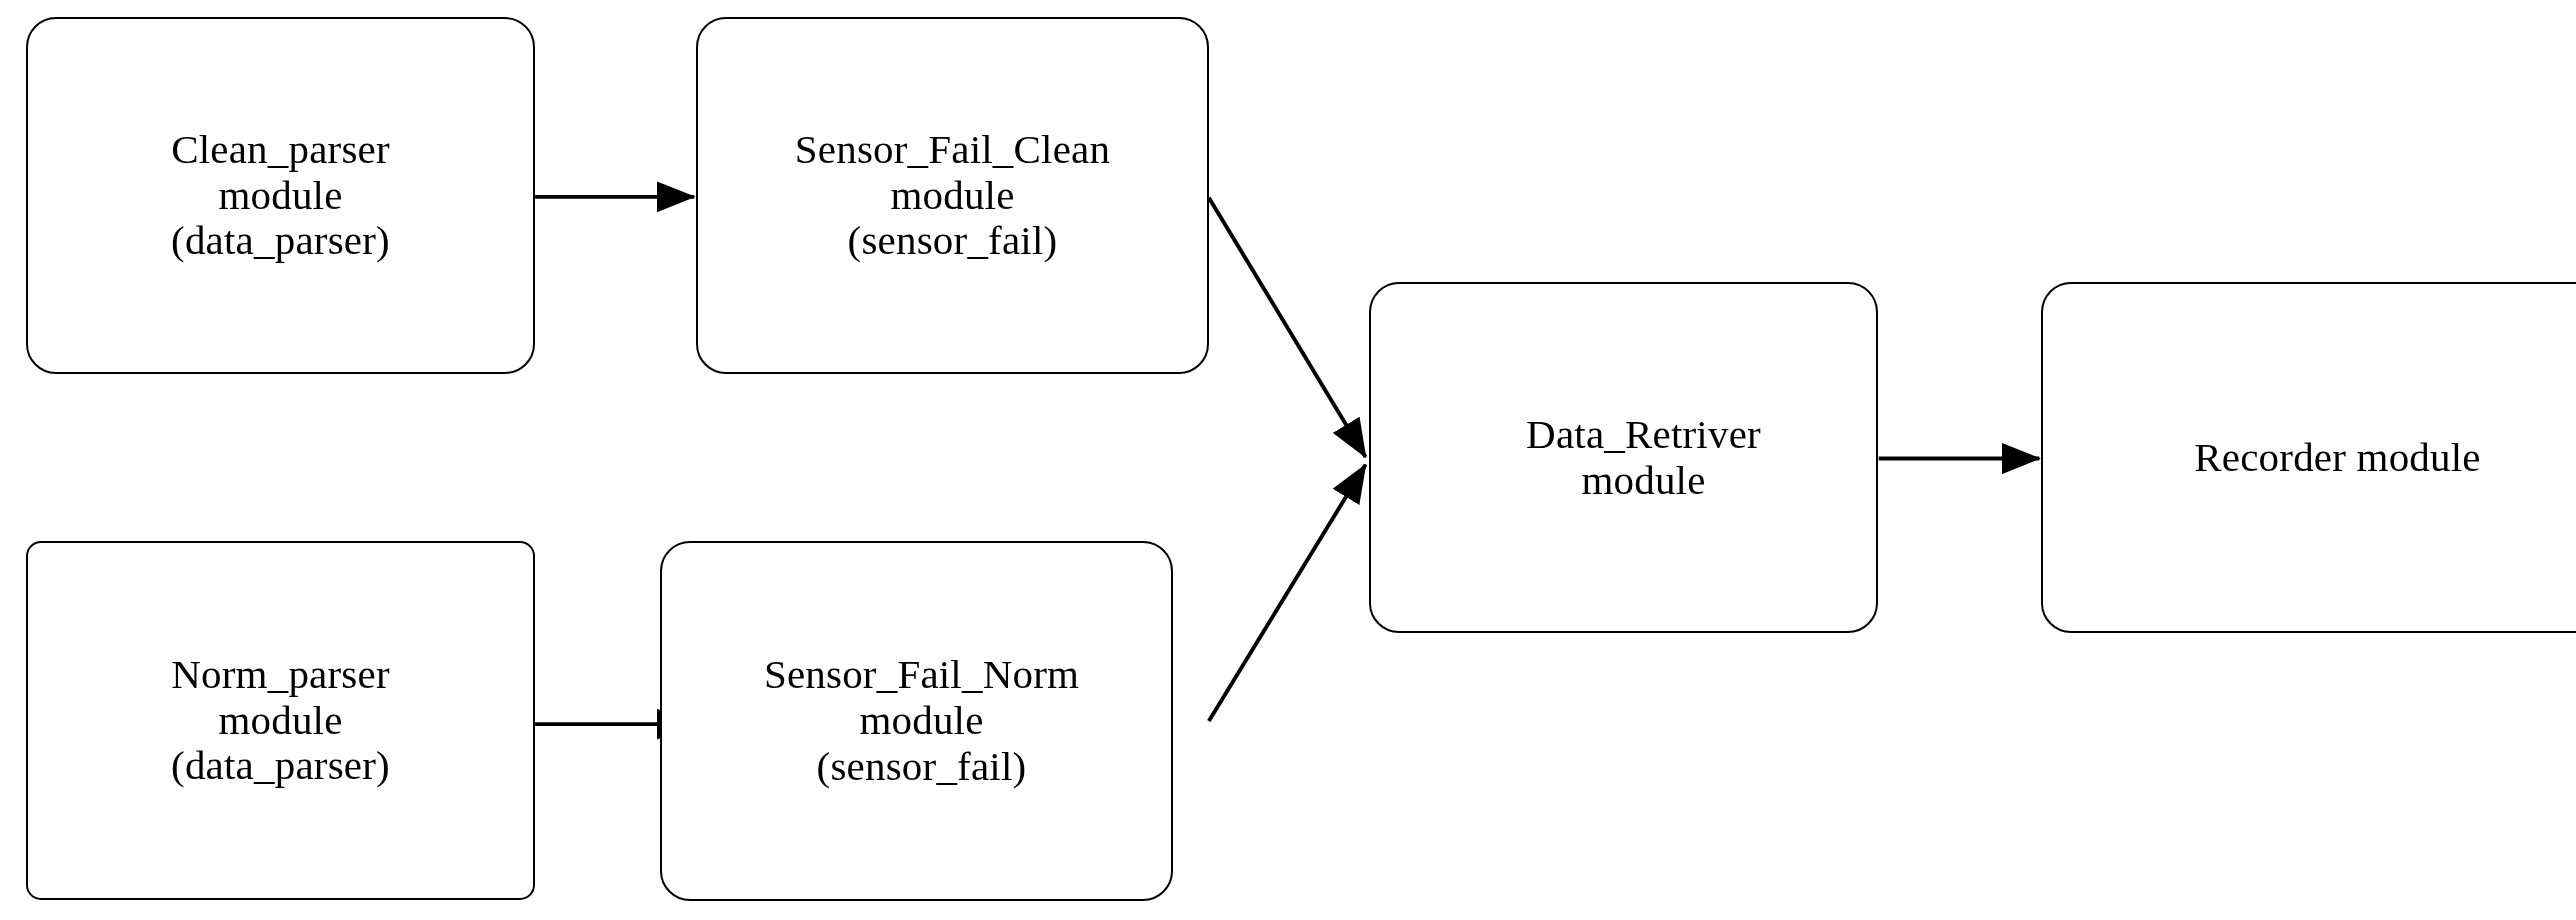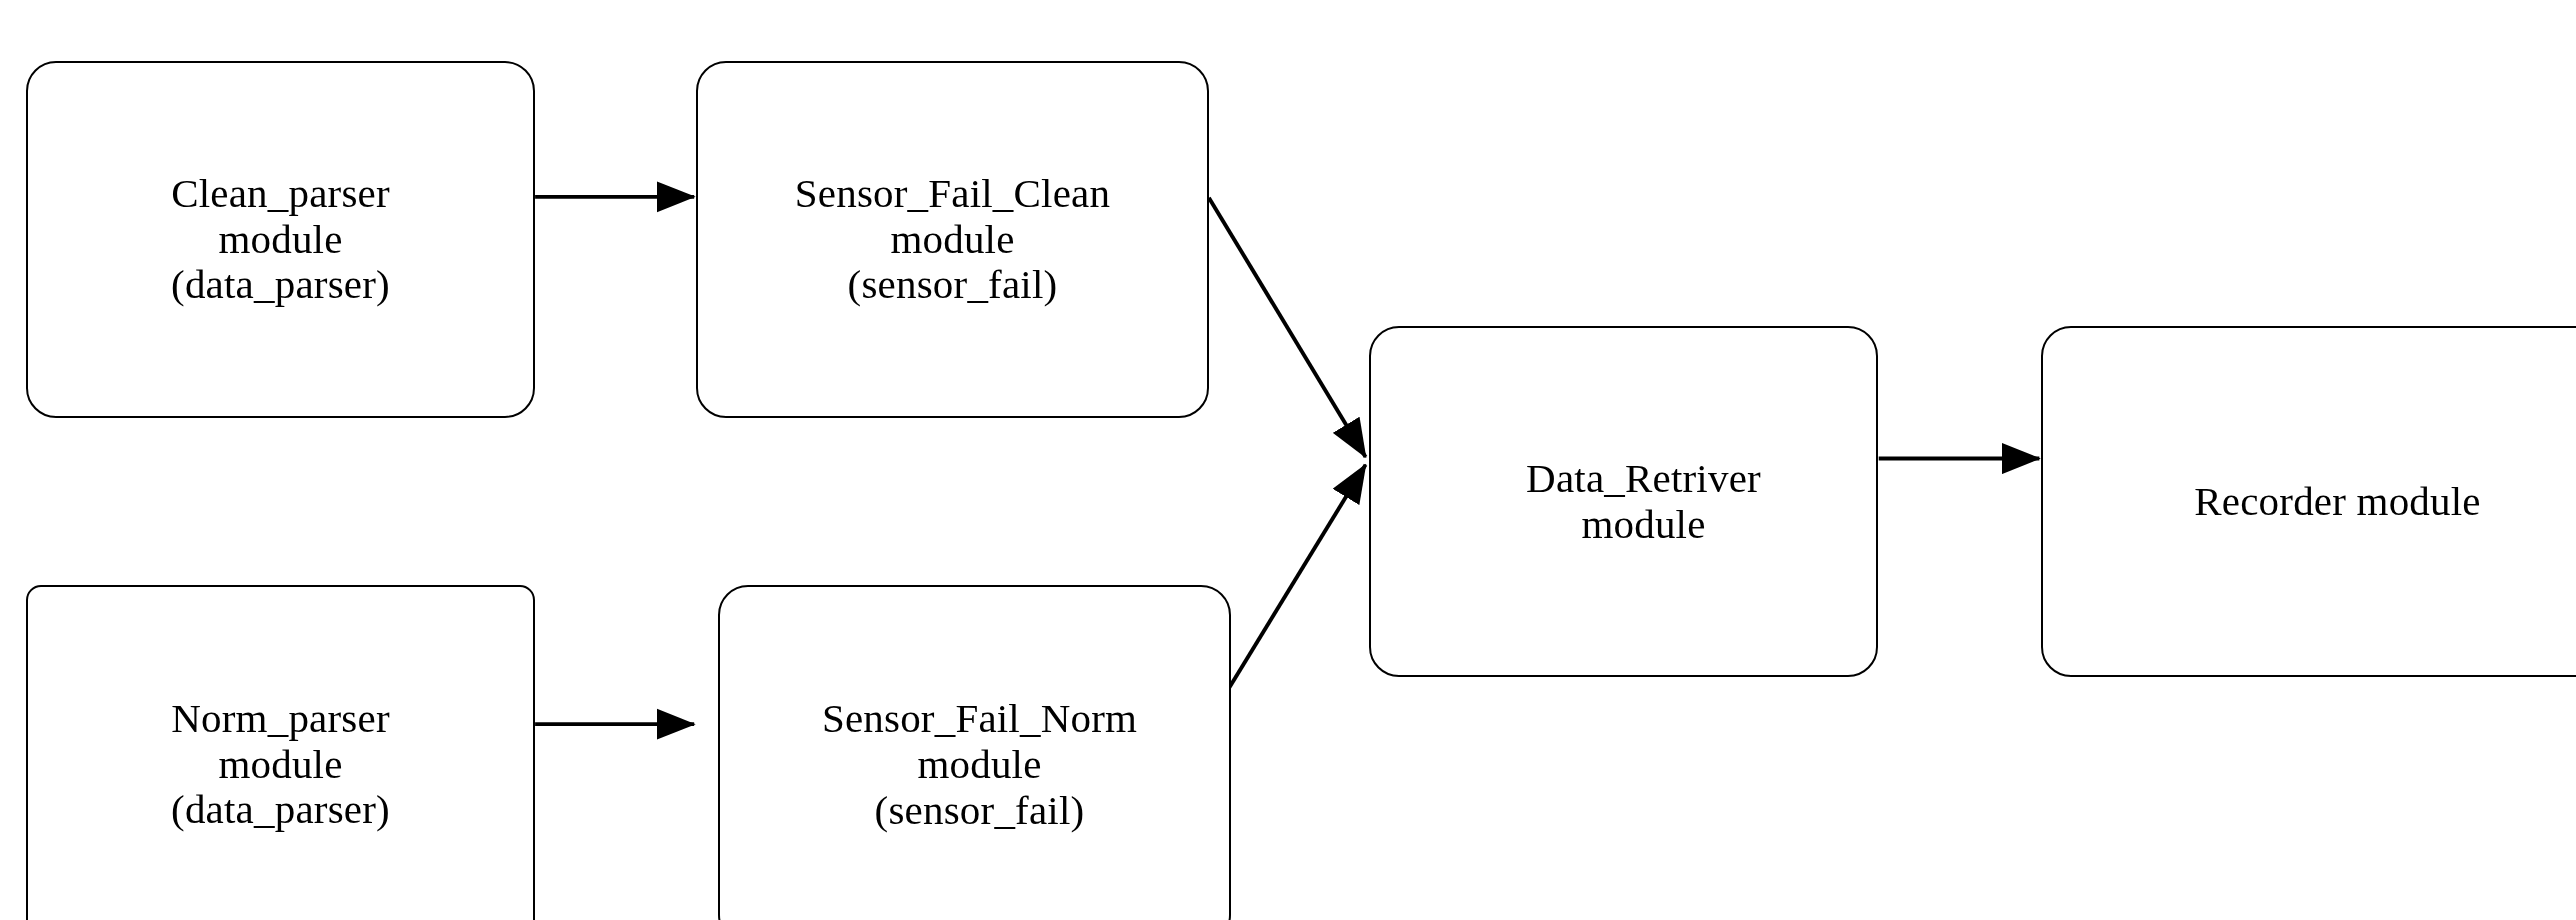--- a/index.html
+++ b/index.html
@@ -29,21 +29,20 @@
     box-sizing: border-box;
     border: 2.4px solid #000000;
     border-radius: 30px;
     background: #ffffff;
     display: flex;
     flex-direction: column;
     align-items: center;
     justify-content: center;
     text-align: center;
     color: #000000;
-    margin-top: 44px;
   }
   .node-line {
     display: block;
     font-size: 41px;
     line-height: 1.12;
     white-space: nowrap;
     letter-spacing: 0.2px;
   }
 </style>
 </head>
@@ -89,20 +88,20 @@
   <div class="node" style="left:2041px; top:282px; width:593px; height:351px;">
     <span class="node-line">Recorder module</span>
   </div>
 
   <div class="node" style="left:26px; top:541px; width:509px; height:359px;border-radius:15px;">
     <span class="node-line">Norm_parser</span>
     <span class="node-line">module</span>
     <span class="node-line">(data_parser)</span>
   </div>
 
-  <div class="node" style="left:718px; top:541px; width:513px; height:360px;padding-left:10px;">
+  <div class="node" style="left:660px; top:541px; width:513px; height:360px;padding-left:10px;">
     <span class="node-line">Sensor_Fail_Norm</span>
     <span class="node-line">module</span>
     <span class="node-line">(sensor_fail)</span>
   </div>
 
 </div>
 
 
 </body></html>

